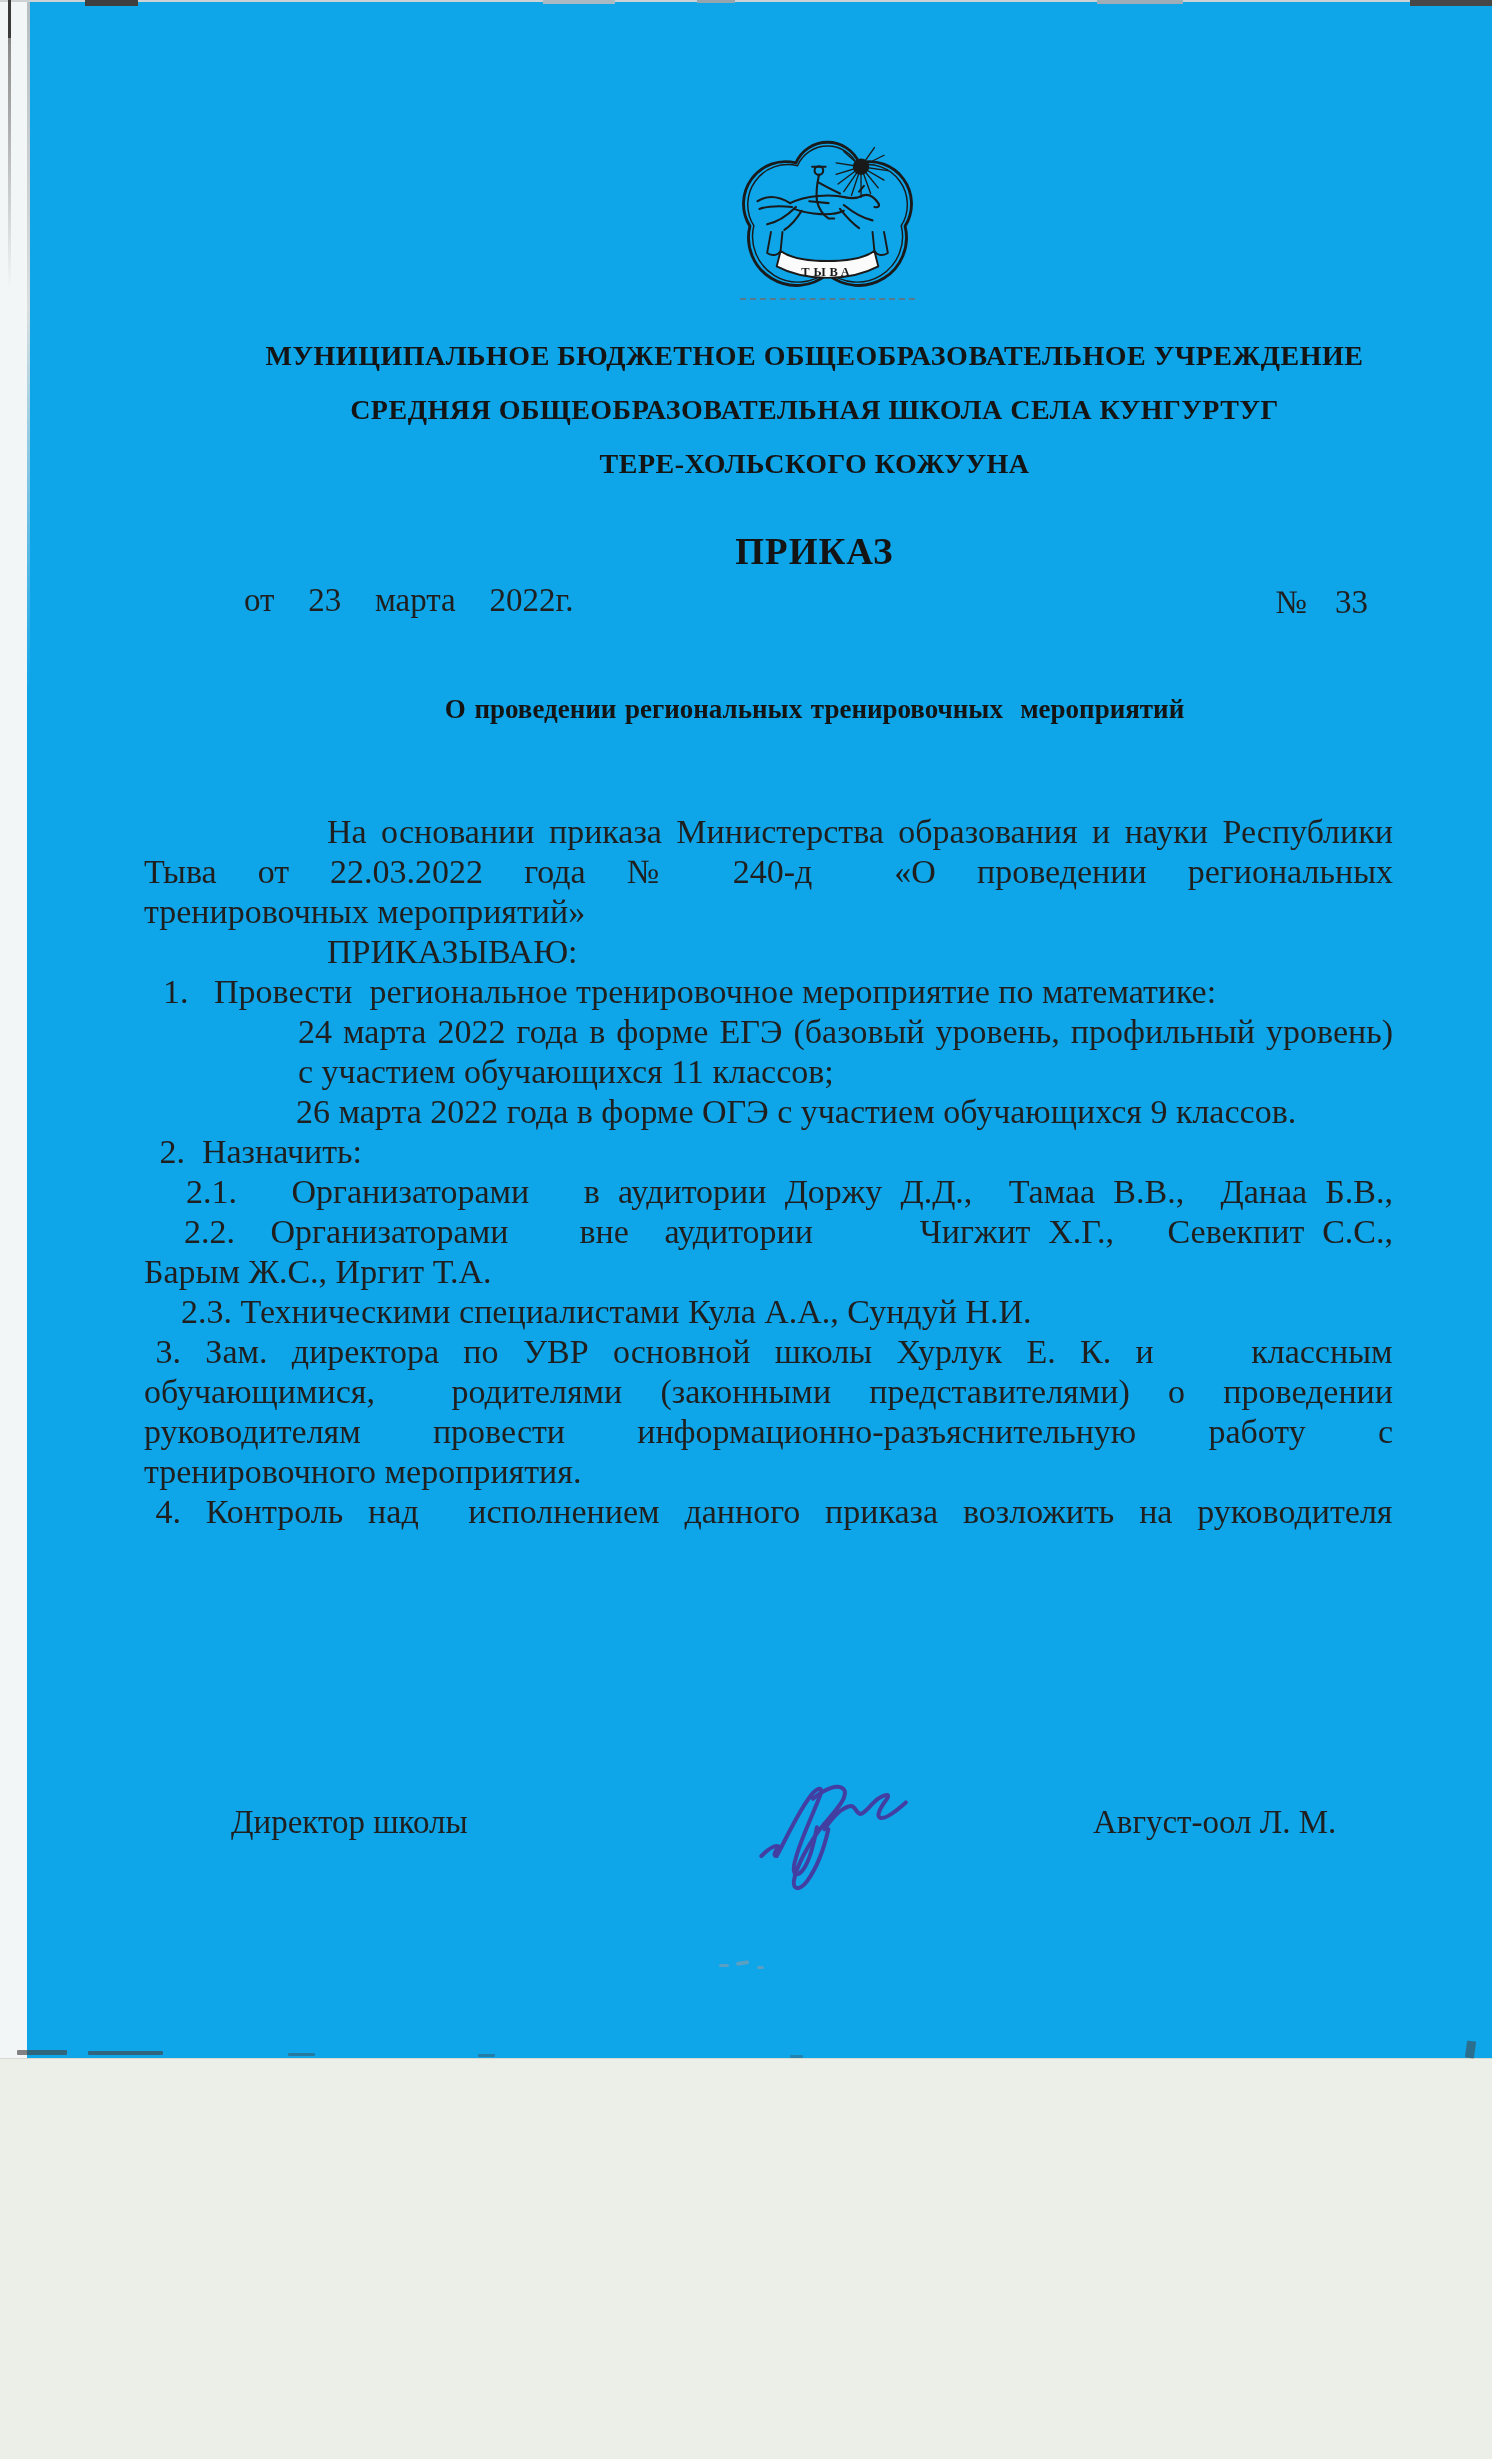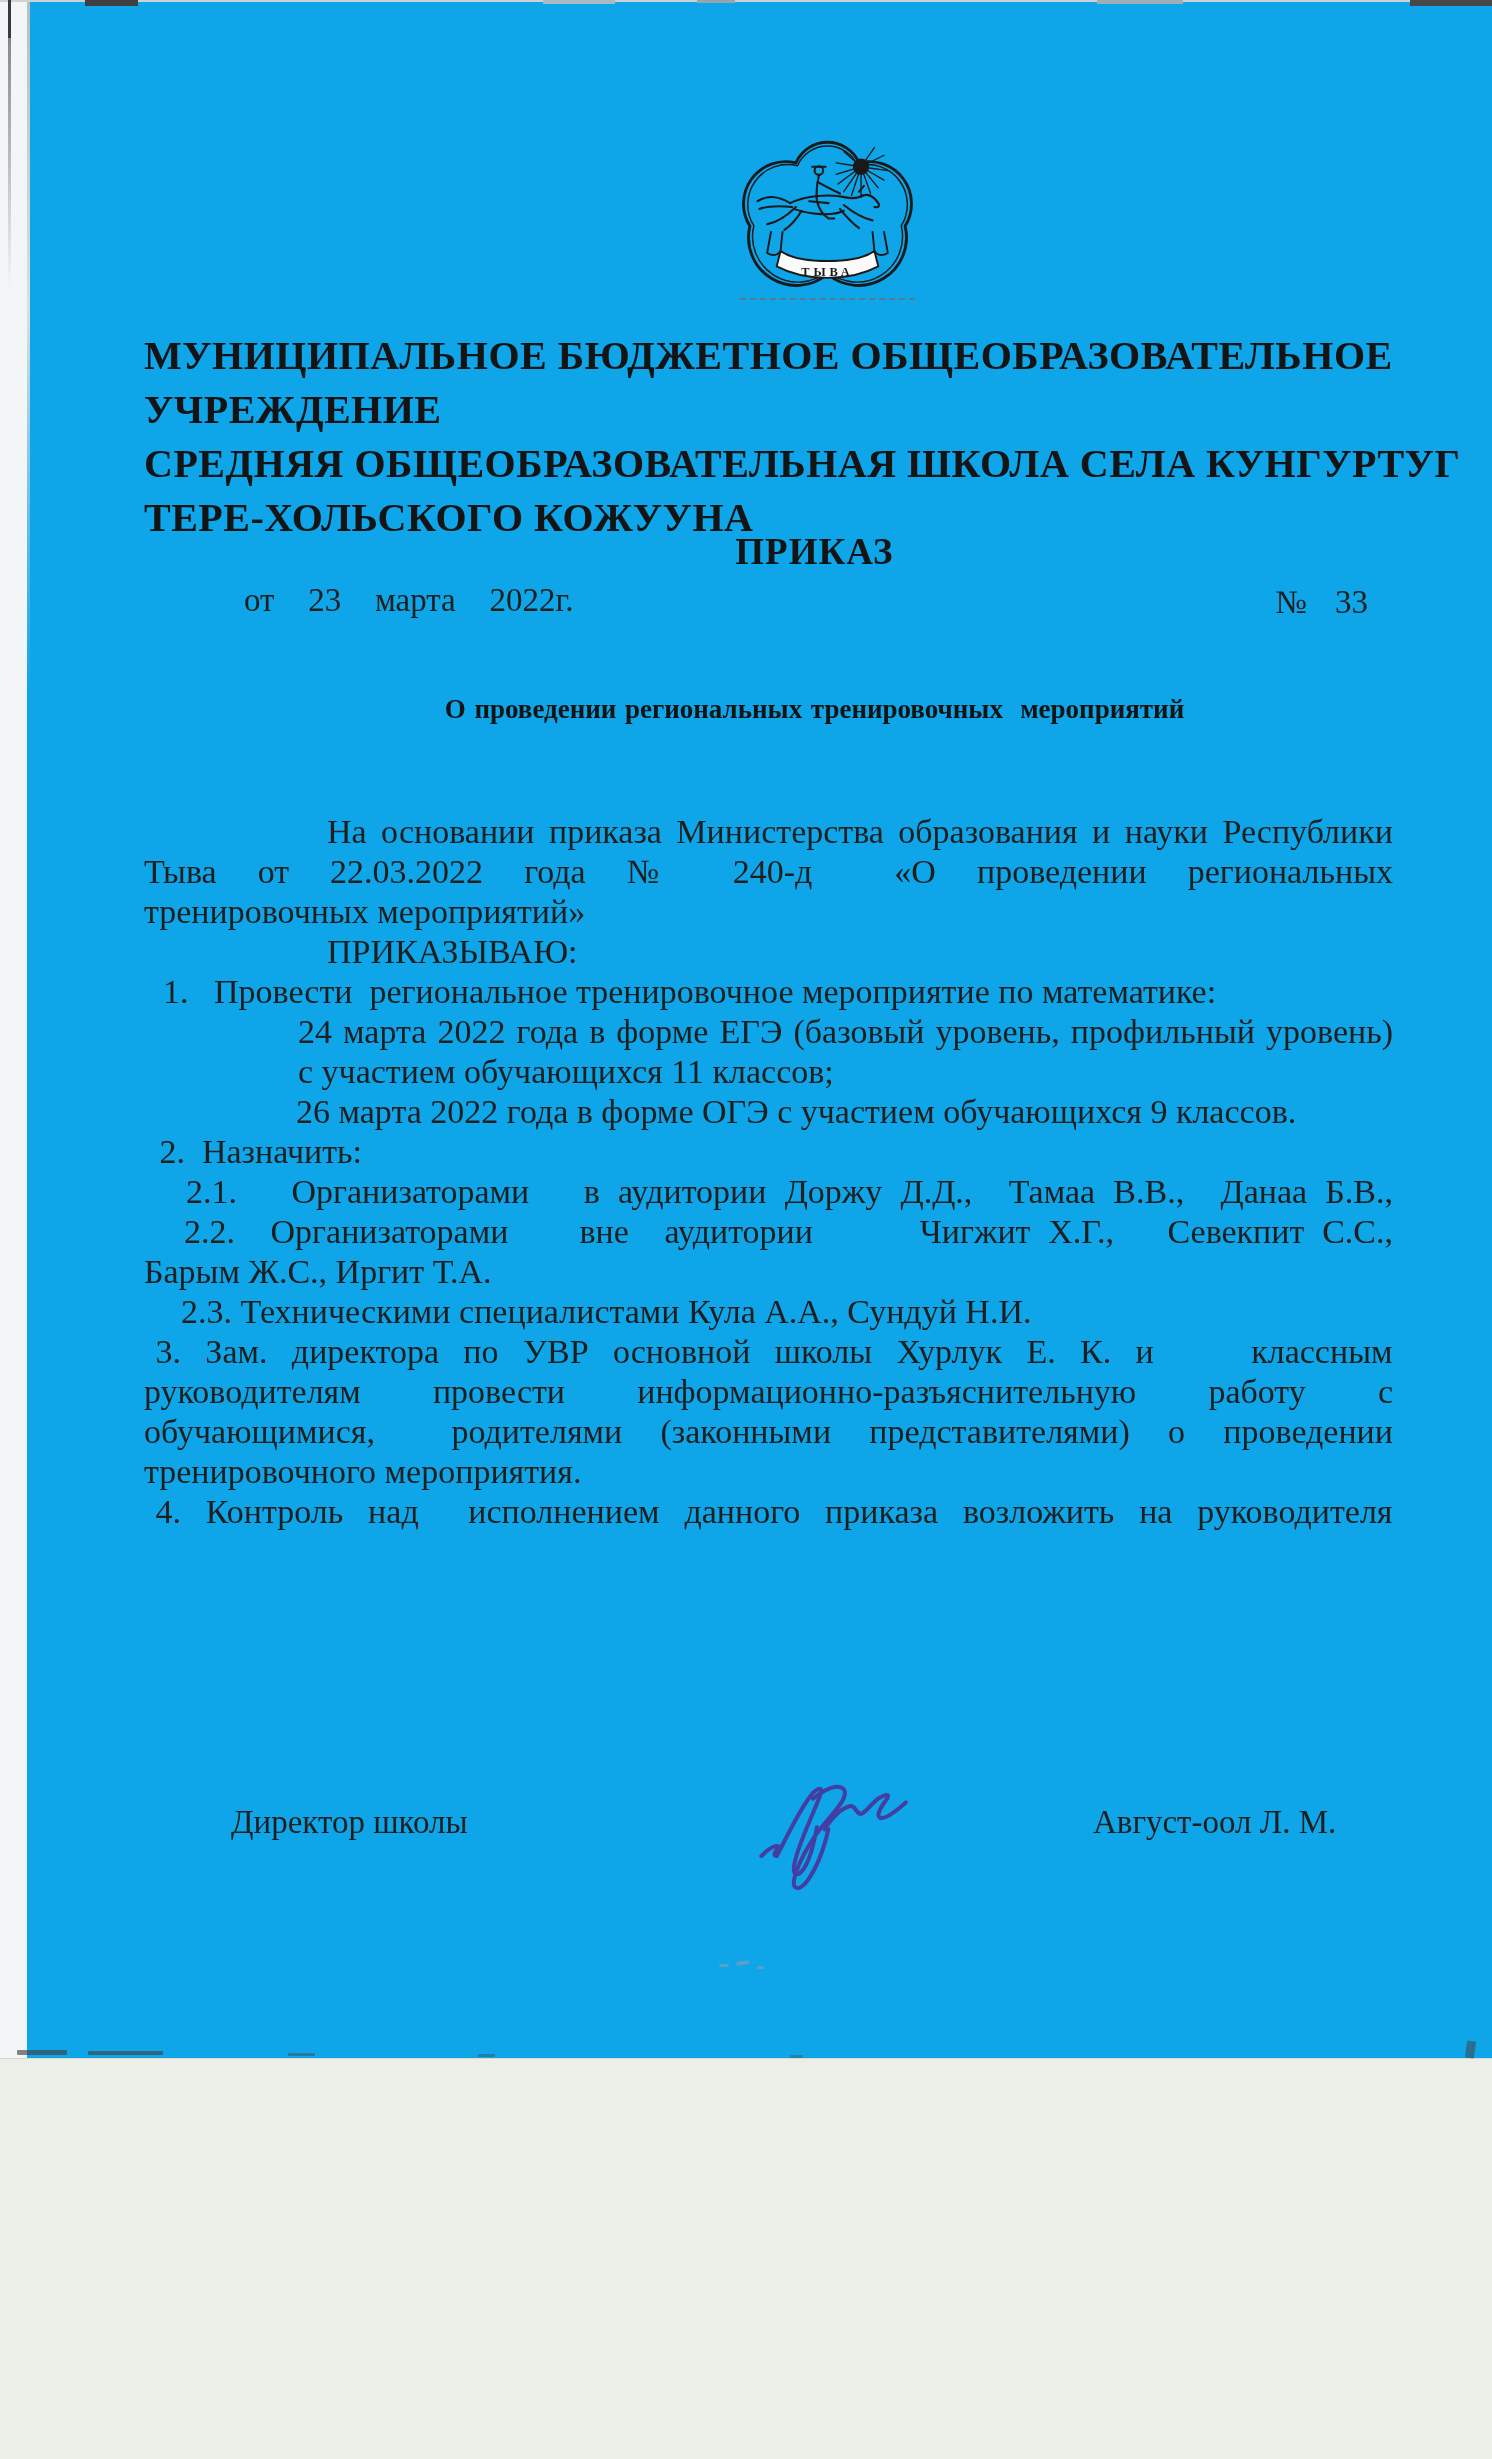--- a/index.html
+++ b/index.html
@@ -37,22 +37,22 @@
   .sm1{left:719px;top:1964px;width:9.6px;height:2.9px;}
   .sm2{left:736px;top:1961px;width:13.4px;height:3.8px;transform:rotate(-8deg);}
   .sm3{left:757px;top:1966px;width:6.7px;height:2.9px;}
 
   
   .emblem{position:absolute;left:736px;top:138px;width:183px;height:159px;}
   .emblem-dashes{position:absolute;left:740px;top:298px;width:175px;height:0;
     border-top:2.9px dashed #6d6d6d;opacity:.75;}
 
   
-  .org{position:absolute;left:144px;top:329px;width:1341px;text-align:left;
-    font-weight:bold;font-size:40px;line-height:54px;color:#141414;letter-spacing:0.5px;}
+  .org{position:absolute;left:144px;top:329px;width:1341px;text-align:center;
+    font-weight:bold;font-size:28px;line-height:54px;color:#141414;letter-spacing:0.5px;}
   .doc-type{position:absolute;left:144px;top:530px;width:1341px;text-align:center;
     font-weight:bold;font-size:37px;letter-spacing:1px;color:#141414;}
   .date-row{position:absolute;left:144px;top:582px;width:1249px;font-size:33px;}
   .date-left{position:absolute;left:100px;top:0;word-spacing:8.6px;white-space:pre;}
   .num-right{position:absolute;right:25px;top:1.9px;word-spacing:5.8px;white-space:pre;}
   .subject{position:absolute;left:144px;top:694px;width:1341px;text-align:center;
     font-weight:bold;font-size:27px;color:#141414;word-spacing:1.9px;white-space:pre-wrap;}
 
   
   .body-text{position:absolute;left:144px;top:812px;width:1249px;
@@ -180,22 +180,22 @@
     <div class="ln p20">1.   Провести  региональное тренировочное мероприятие по математике:</div>
     <div class="ln j p160">24 марта 2022 года в форме ЕГЭ (базовый уровень, профильный уровень)</div>
     <div class="ln p160">с участием обучающихся 11 классов;</div>
     <div class="ln p158">26 марта 2022 года в форме ОГЭ с участием обучающихся 9 классов.</div>
     <div class="ln p16">2.  Назначить:</div>
     <div class="ln j p44">2.1.   Организаторами   в аудитории Доржу Д.Д.,  Тамаа В.В.,  Данаа Б.В.,</div>
     <div class="ln j p42">2.2.  Организаторами    вне  аудитории      Чигжит Х.Г.,   Севекпит С.С.,</div>
     <div class="ln">Барым Ж.С., Иргит Т.А.</div>
     <div class="ln p38">2.3. Техническими специалистами Кула А.А., Сундуй Н.И.</div>
     <div class="ln j p12">3. Зам. директора по УВР основной школы Хурлук Е. К. и    классным</div>
+    <div class="ln j">обучающимися,  родителями (законными представителями) о проведении</div>
     <div class="ln j">руководителям провести информационно-разъяснительную работу с</div>
-    <div class="ln j">обучающимися,  родителями (законными представителями) о проведении</div>
     <div class="ln">тренировочного мероприятия.</div>
     <div class="ln j p12">4. Контроль над  исполнением данного приказа возложить на руководителя</div>
   </div>
 
   <div class="sig-row">
     <span class="sig-role">Директор школы</span>
     <span class="sig-name">Август-оол Л. М.</span>
   </div>
   <svg class="sig-ink" viewBox="0 0 200 140" fill="none" stroke="#433fa2" stroke-width="4.2" stroke-linecap="round">
     <path d="M22,92 C30,84 36,80 40,82 C36,88 34,92 38,92 C48,74 62,42 76,26 C82,20 86,20 84,27 C78,44 64,72 58,94 C54,107 56,114 62,110 C70,104 76,84 80,62"></path>

